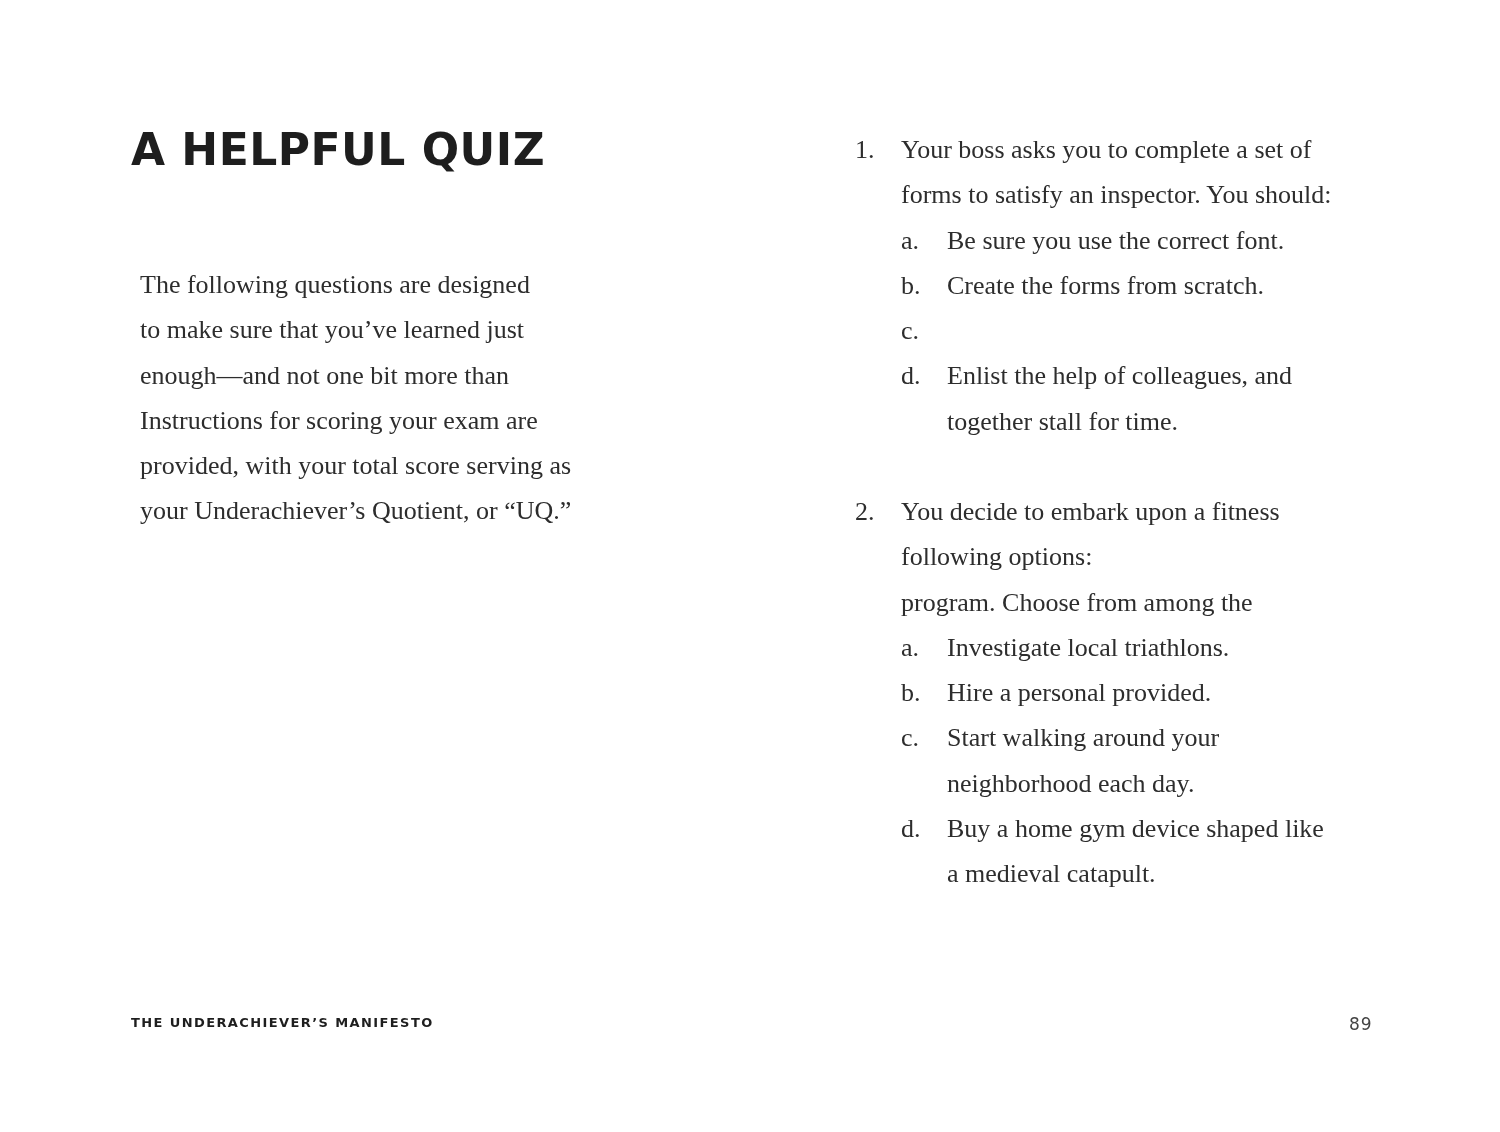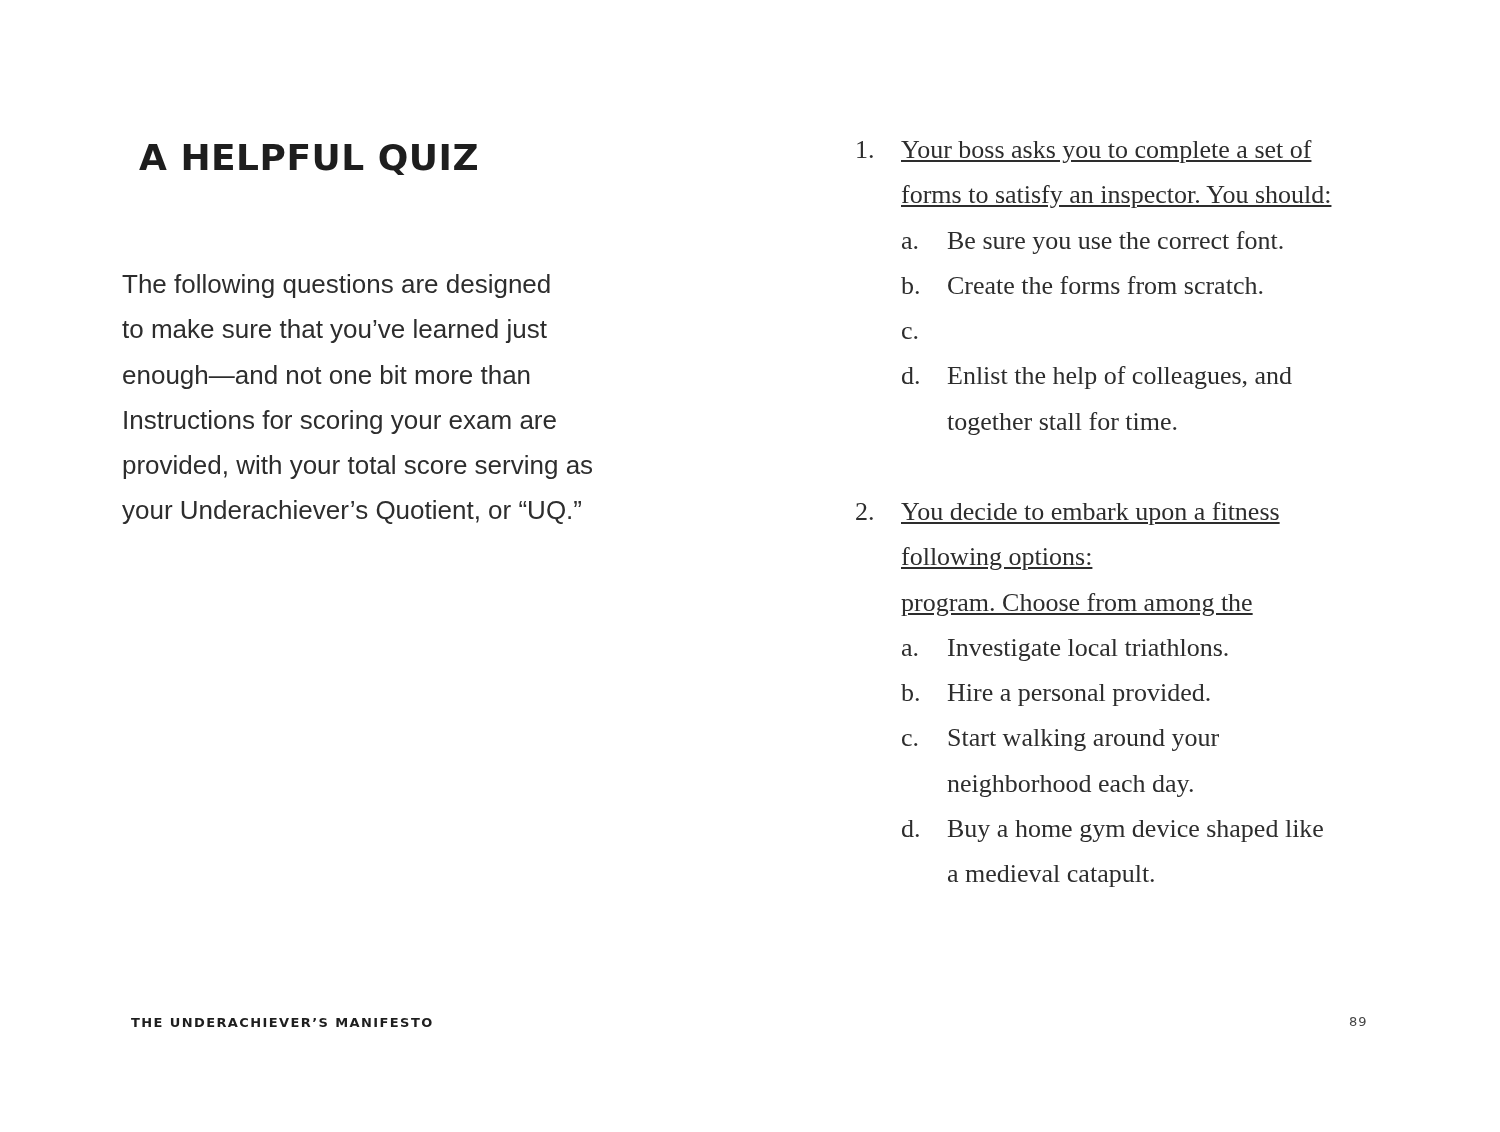--- a/index.html
+++ b/index.html
@@ -11,35 +11,35 @@
       width: 1500px;
       height: 1132px;
       position: relative;
       overflow: hidden;
       color: #2a2a2a;
     }
     .page-title {
       position: absolute;
       left: 131px;
       top: 126px;
-      margin: 8px;
+      margin: 0;
       font-family: "DejaVu Sans", sans-serif;
       font-weight: bold;
-      font-size: 36px;
+      font-size: 44px;
       letter-spacing: 0.5px;
       color: #1e1e1e;
       line-height: 48px;
     }
     .intro {
       position: absolute;
-      left: 122px;
+      left: 140px;
       top: 262px;
       width: 520px;
       margin: 0;
-      font-family: Liberation Sans, sans-serif;
+      font-family: Liberation Serif, serif;
       font-size: 26px;
       line-height: 45.3px;
       color: #2d2d2d;
     }
     .intro .line { display: block; white-space: nowrap; }
 
     .question {
       position: absolute;
       left: 855px;
       width: 540px;
@@ -50,21 +50,21 @@
     }
     .q1 { top: 127px; }
     .q2 { top: 489px; }
     .q-row {
       display: flex;
     }
     .q-num {
       width: 46px;
       flex: 0 0 46px;
     }
-    .q-text .line { display: block; white-space: nowrap; text-decoration: underline; }
+    .q-text .line { display: block; white-space: nowrap; }
     .options {
       margin-left: 46px;
     }
     .opt-row {
       display: flex;
     }
     .opt-letter {
       width: 46px;
       flex: 0 0 46px;
     }
@@ -78,21 +78,21 @@
       font-weight: bold;
       font-size: 13px;
       letter-spacing: 1.4px;
       color: #1e1e1e;
     }
     .page-number {
       position: absolute;
       left: 1349px;
       top: 1014px;
       font-family: "DejaVu Sans", sans-serif;
-      font-size: 13px;
+      font-size: 17px;
       letter-spacing: 1px;
       color: #444;
     }
   </style>
 </head>
 <body>
 
 <h1 class="page-title">A HELPFUL QUIZ</h1>
 
 <p class="intro">

